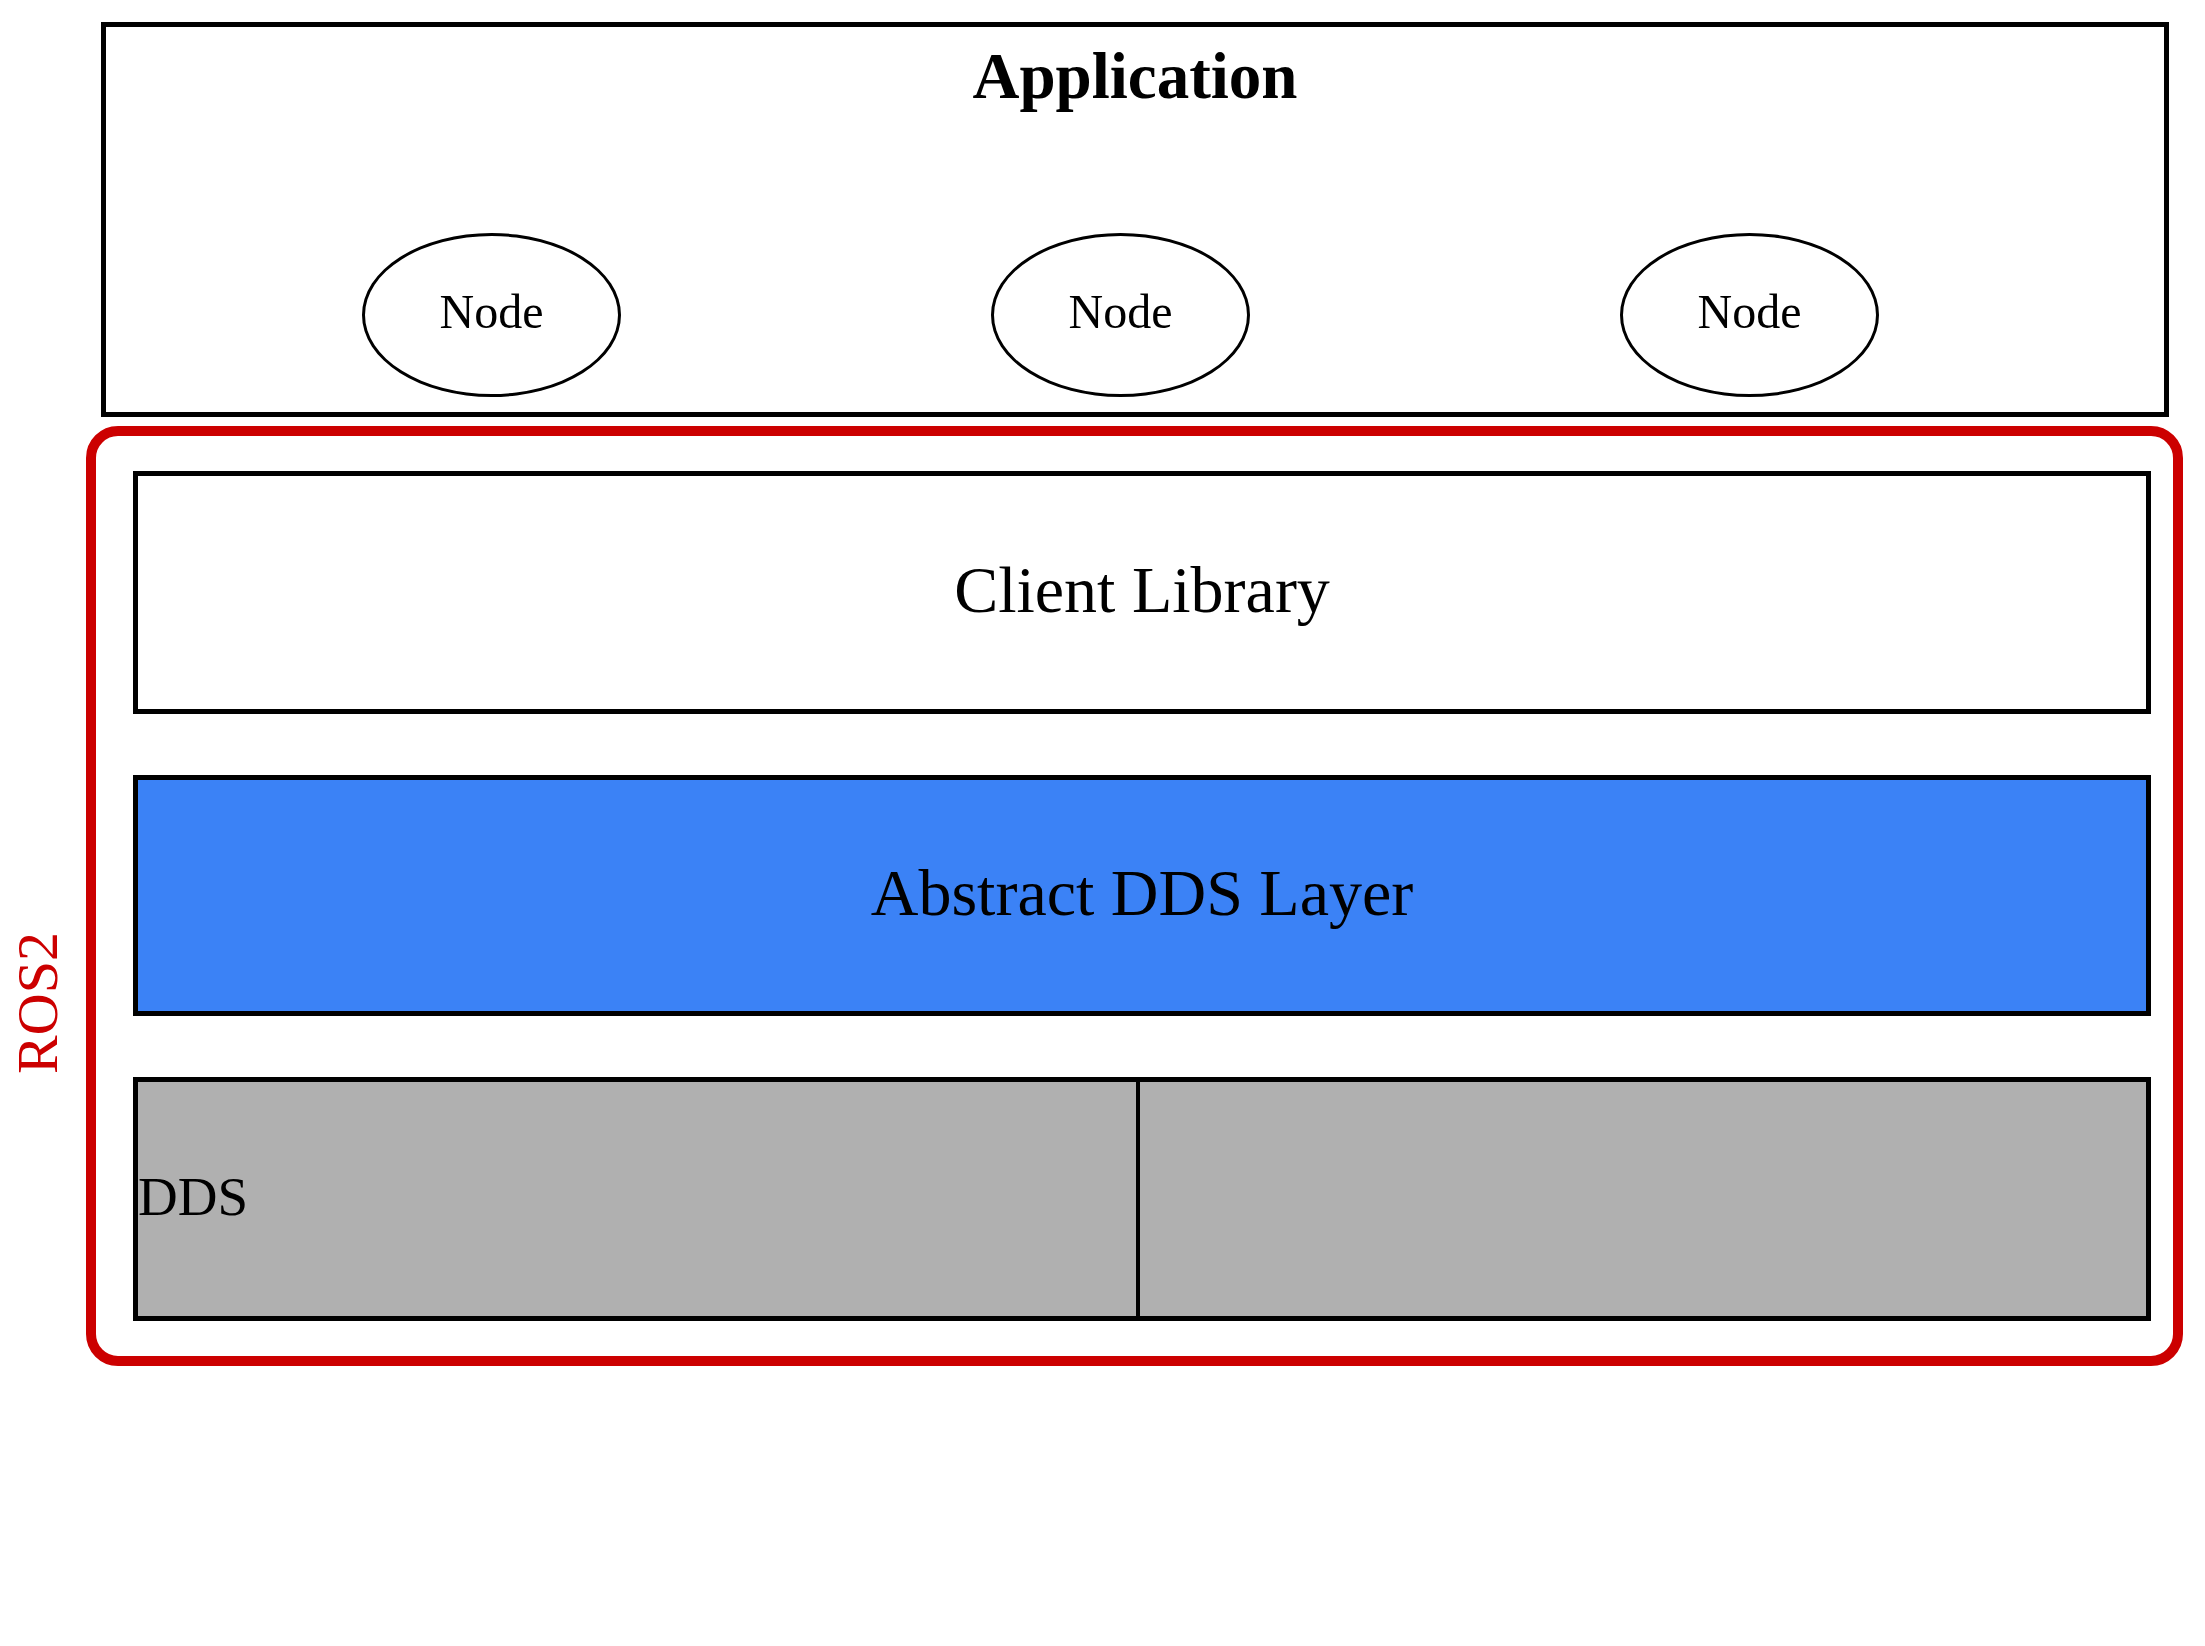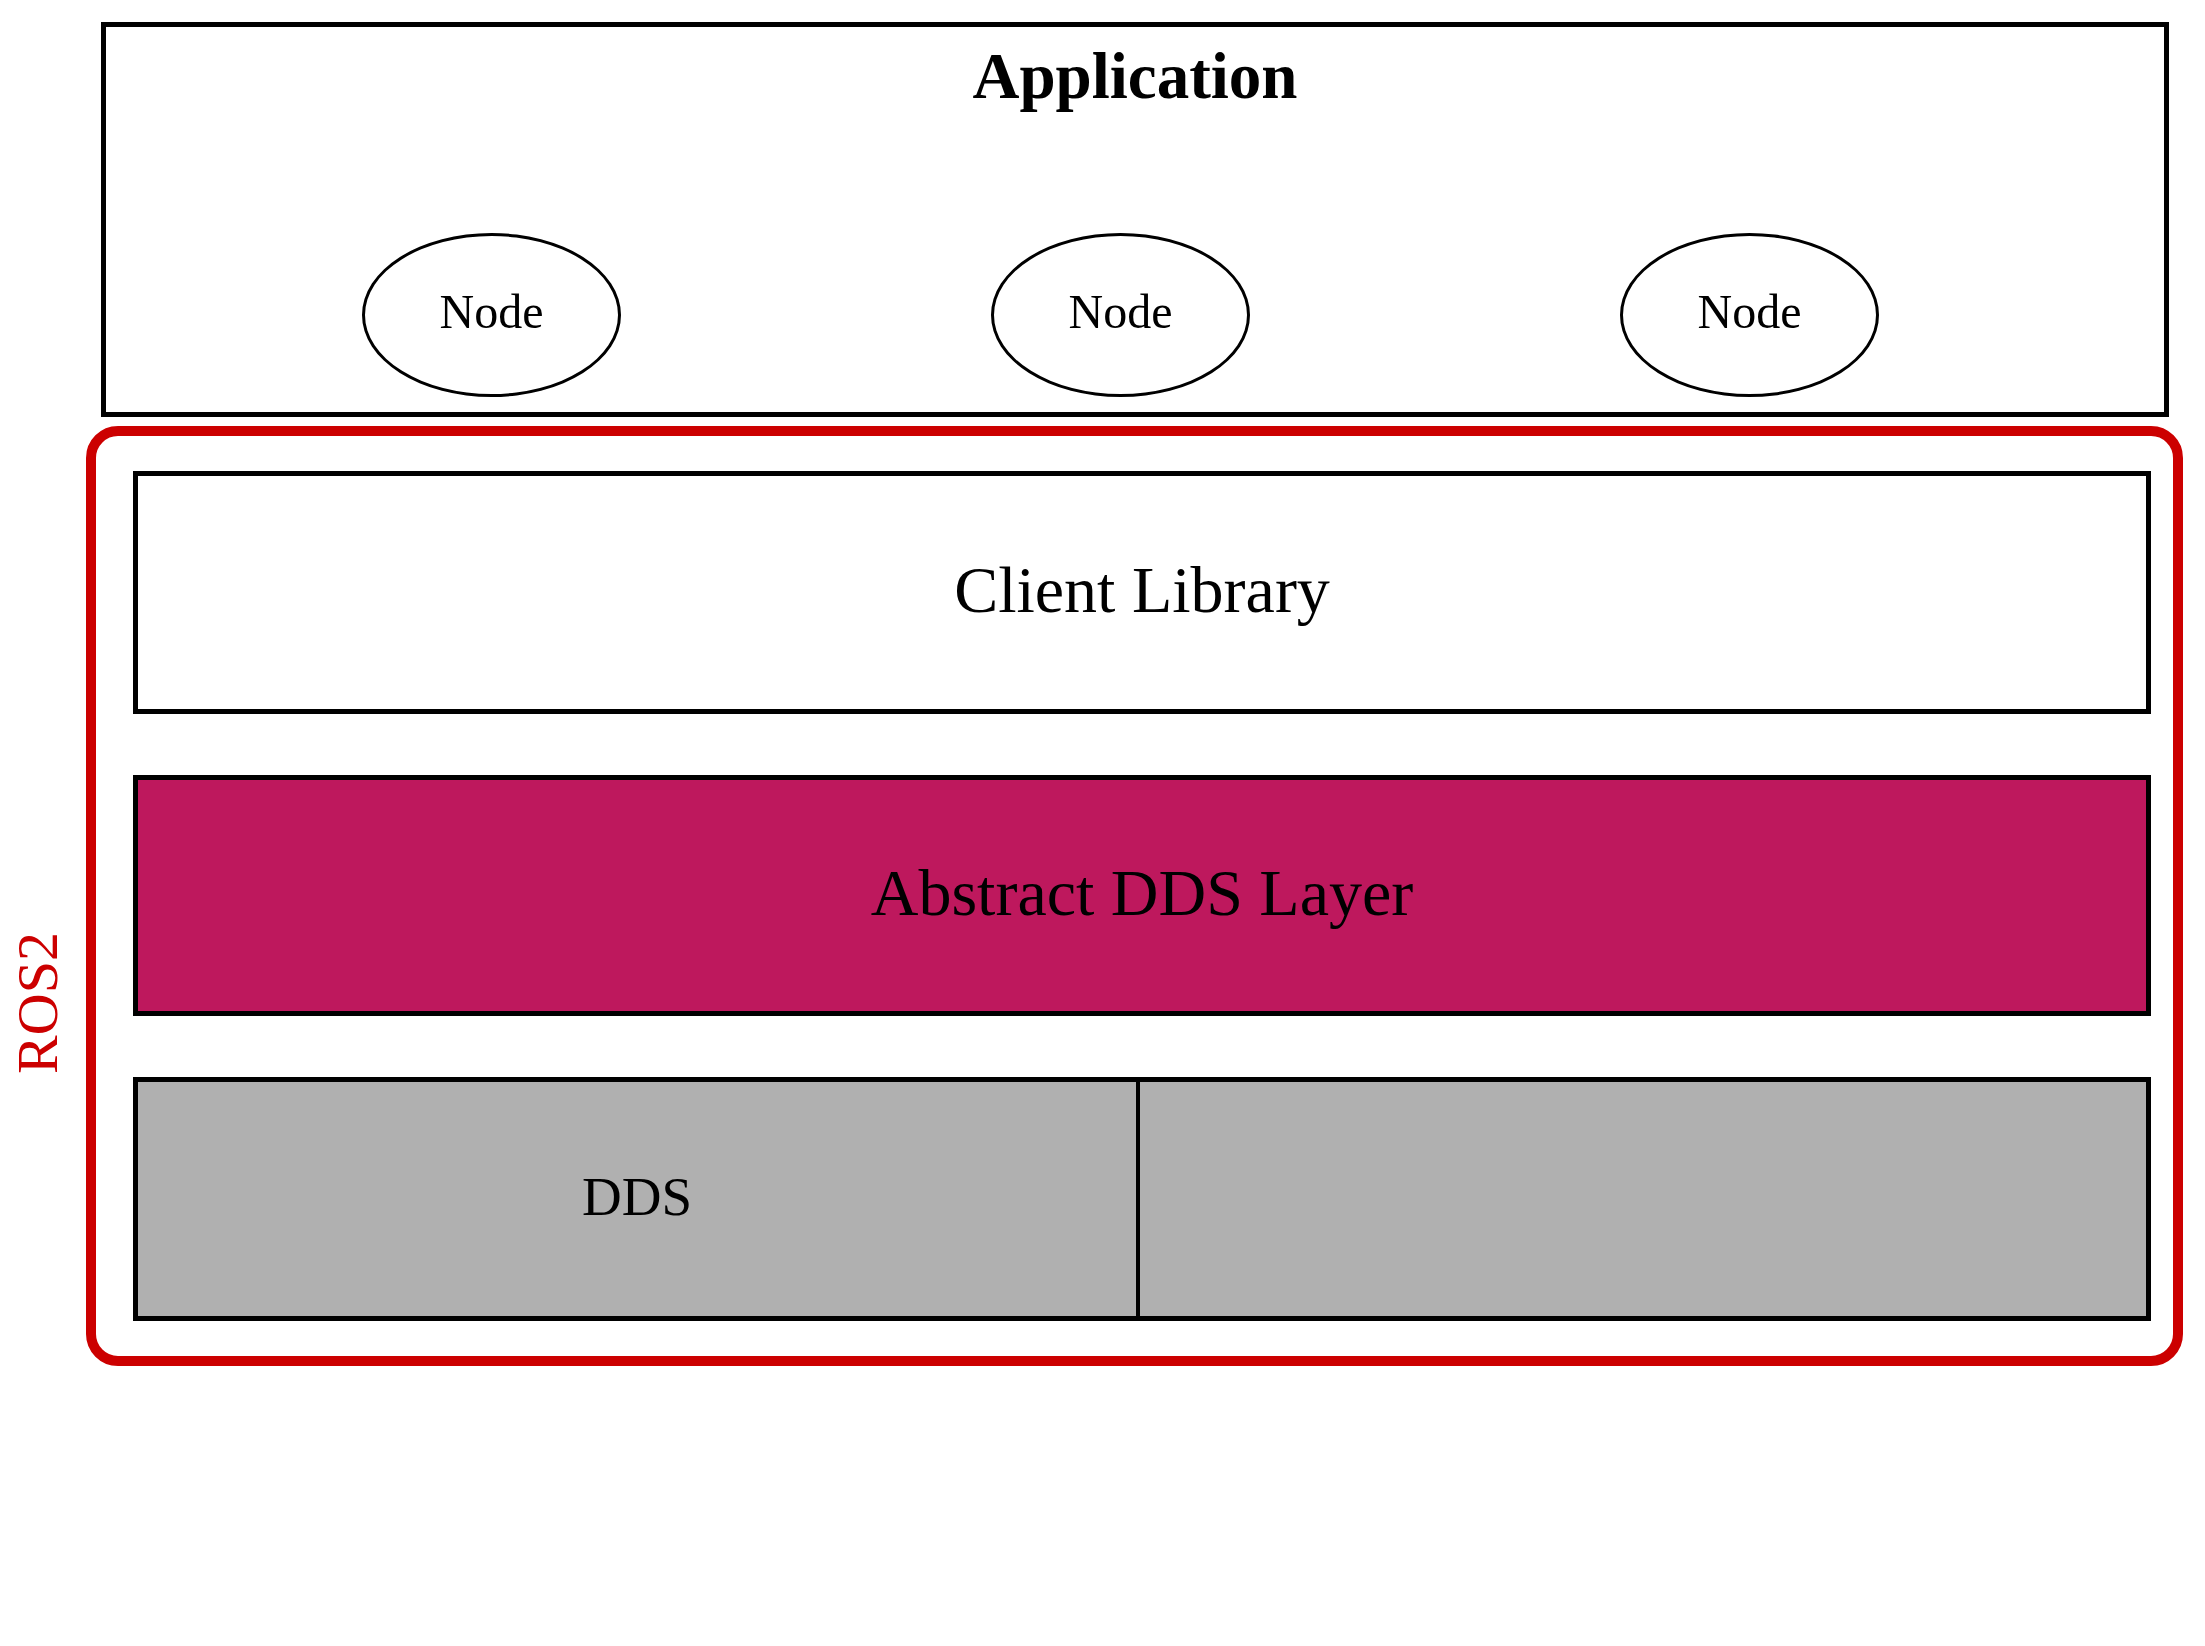--- a/index.html
+++ b/index.html
@@ -118,39 +118,39 @@
     top: -2.2px;
   }
   .box-client-library {
     top: 471px;
     height: 243px;
     background: #ffffff;
   }
   .box-abstract-dds {
     top: 775px;
     height: 241px;
-    background: #be185d;
+    background: #3b82f6;
   }
 
   
   .split-row {
     position: absolute;
     left: 133px;
     top: 1077px;
     width: 2018px;
     height: 244px;
     box-sizing: border-box;
     border: 5px solid #000000;
     background: #B0B0B0;
     display: flex;
   }
   .split-cell {
     display: flex;
     align-items: center;
-    justify-content: center;
+    justify-content: flex-start;
     height: 100%;
     box-sizing: border-box;
   }
   .split-cell-left {
     width: 1002px;
     border-right: 4.3px solid #000000;
   }
   .split-cell-right {
     flex: 1 1 auto;
   }

